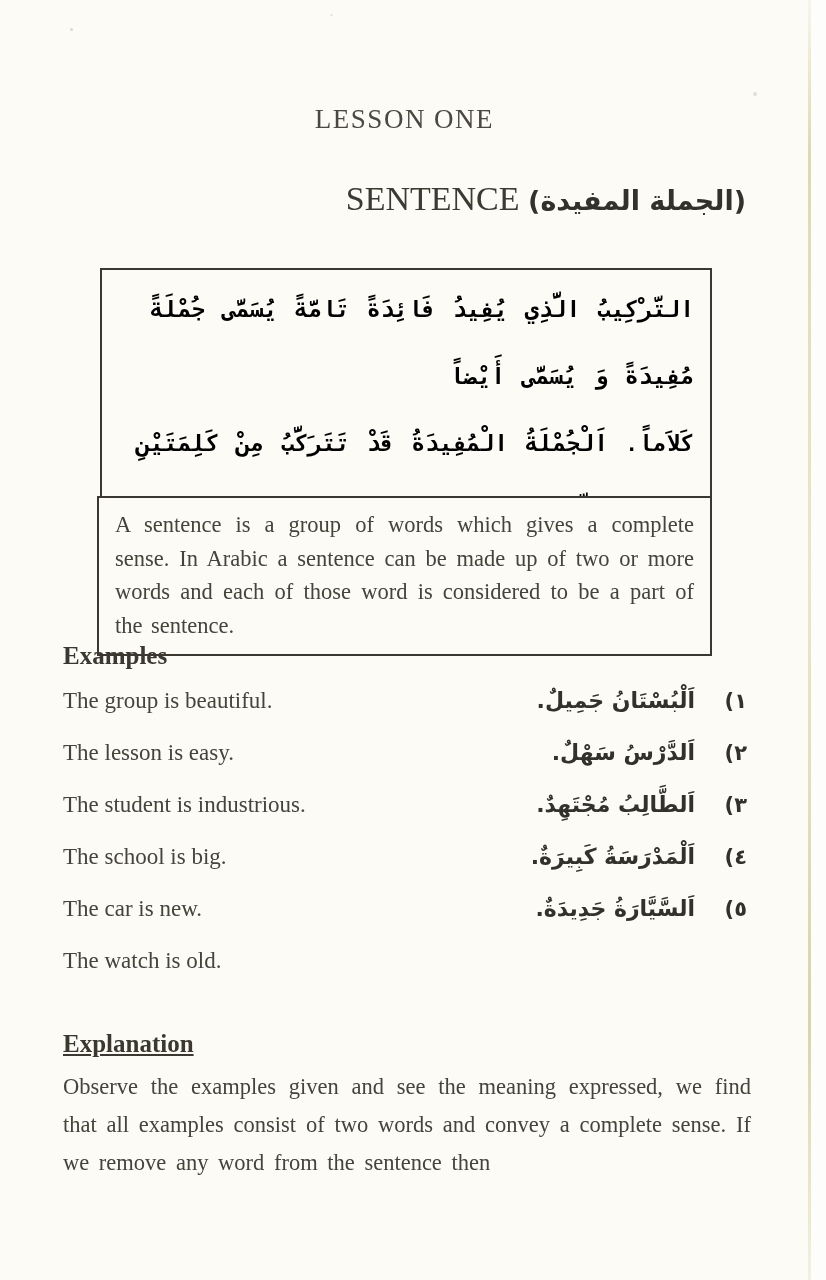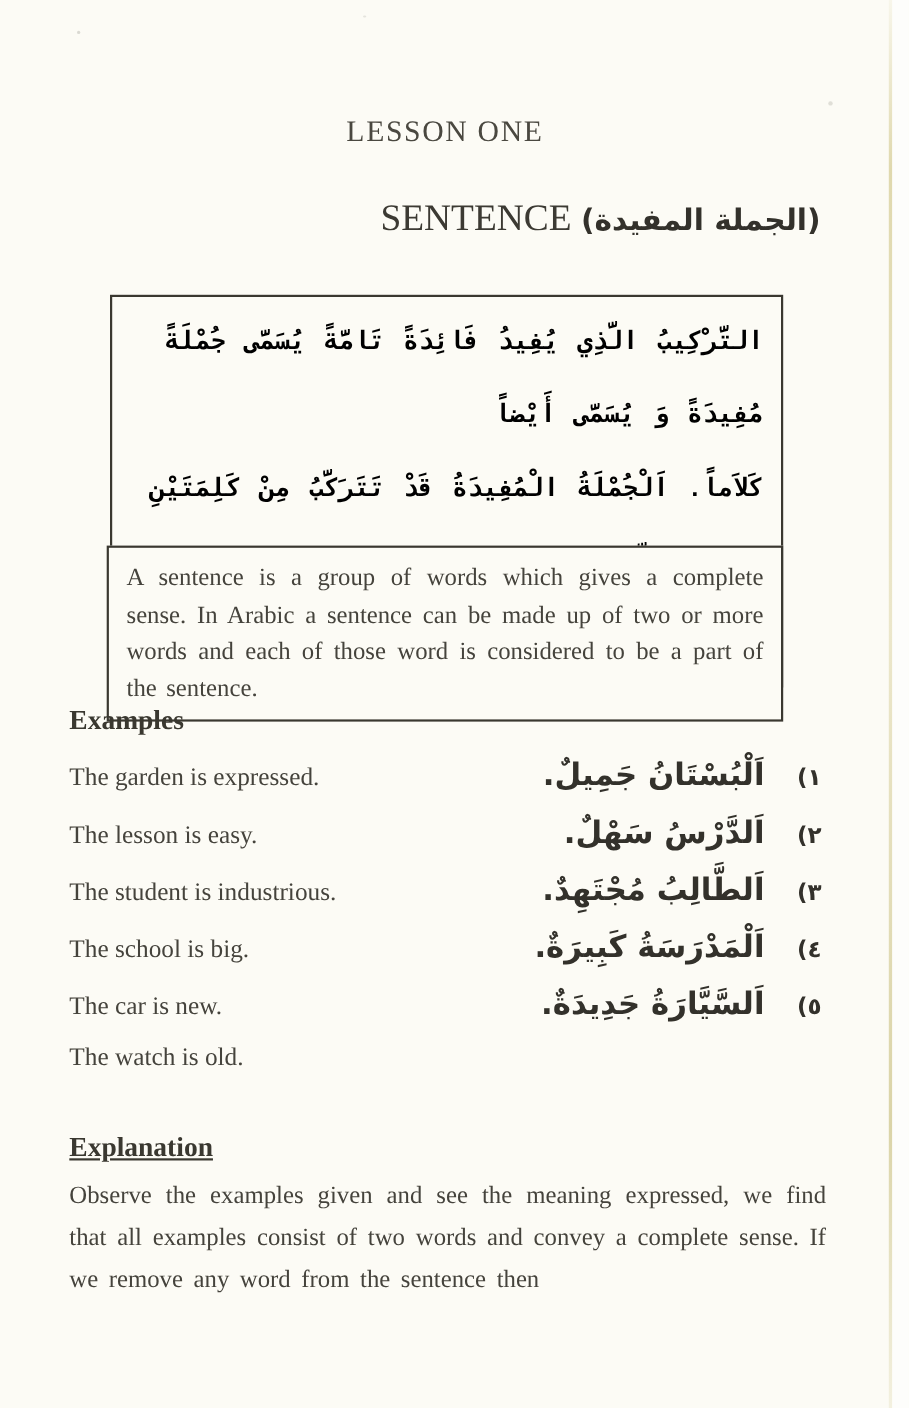--- a/index.html
+++ b/index.html
@@ -102,21 +102,21 @@
   .example-en {
     font-size: 23px; color: #45433c;
   }
   .ar-side {
     display: flex; align-items: baseline; gap: 18px;
   }
   .ar-text {
     direction: rtl;
     font-family: "DejaVu Sans", sans-serif;
     font-weight: 700;
-    font-size: 28px;
+    font-size: 22px;
     color: #33312b;
   }
   .marker {
     direction: ltr;
     font-family: "DejaVu Sans", sans-serif;
     font-weight: 700;
     font-size: 21px;
     color: #33312b;
     min-width: 34px;
     text-align: right;
@@ -153,21 +153,21 @@
     <div class="ar-line">أَكْثَرَ. وَ كُلُّ كَلِمَةٍ فِيهَا تُعَدُّ جُزْءً مِنْهَا.</div>
   </div>
 
   <div class="definition-box">A sentence is a group of words which gives a complete sense. In Arabic a sentence can be made up of two or more words and each of those word is considered to be a part of the sentence.</div>
 
   <div class="section-heading examples-heading">Examples</div>
 
   <div class="examples-list">
 
     <div class="example-row">
-      <span class="example-en">The garden is expressed.</span>
+      <span class="example-en">The group is beautiful.</span>
       <span class="ar-side">
         <span class="ar-text">اَلْبُسْتَانُ جَمِيلٌ.</span>
         <span class="marker">(١</span>
       </span>
     </div>
 
     <div class="example-row">
       <span class="example-en">The lesson is easy.</span>
       <span class="ar-side">
         <span class="ar-text">اَلدَّرْسُ سَهْلٌ.</span>

